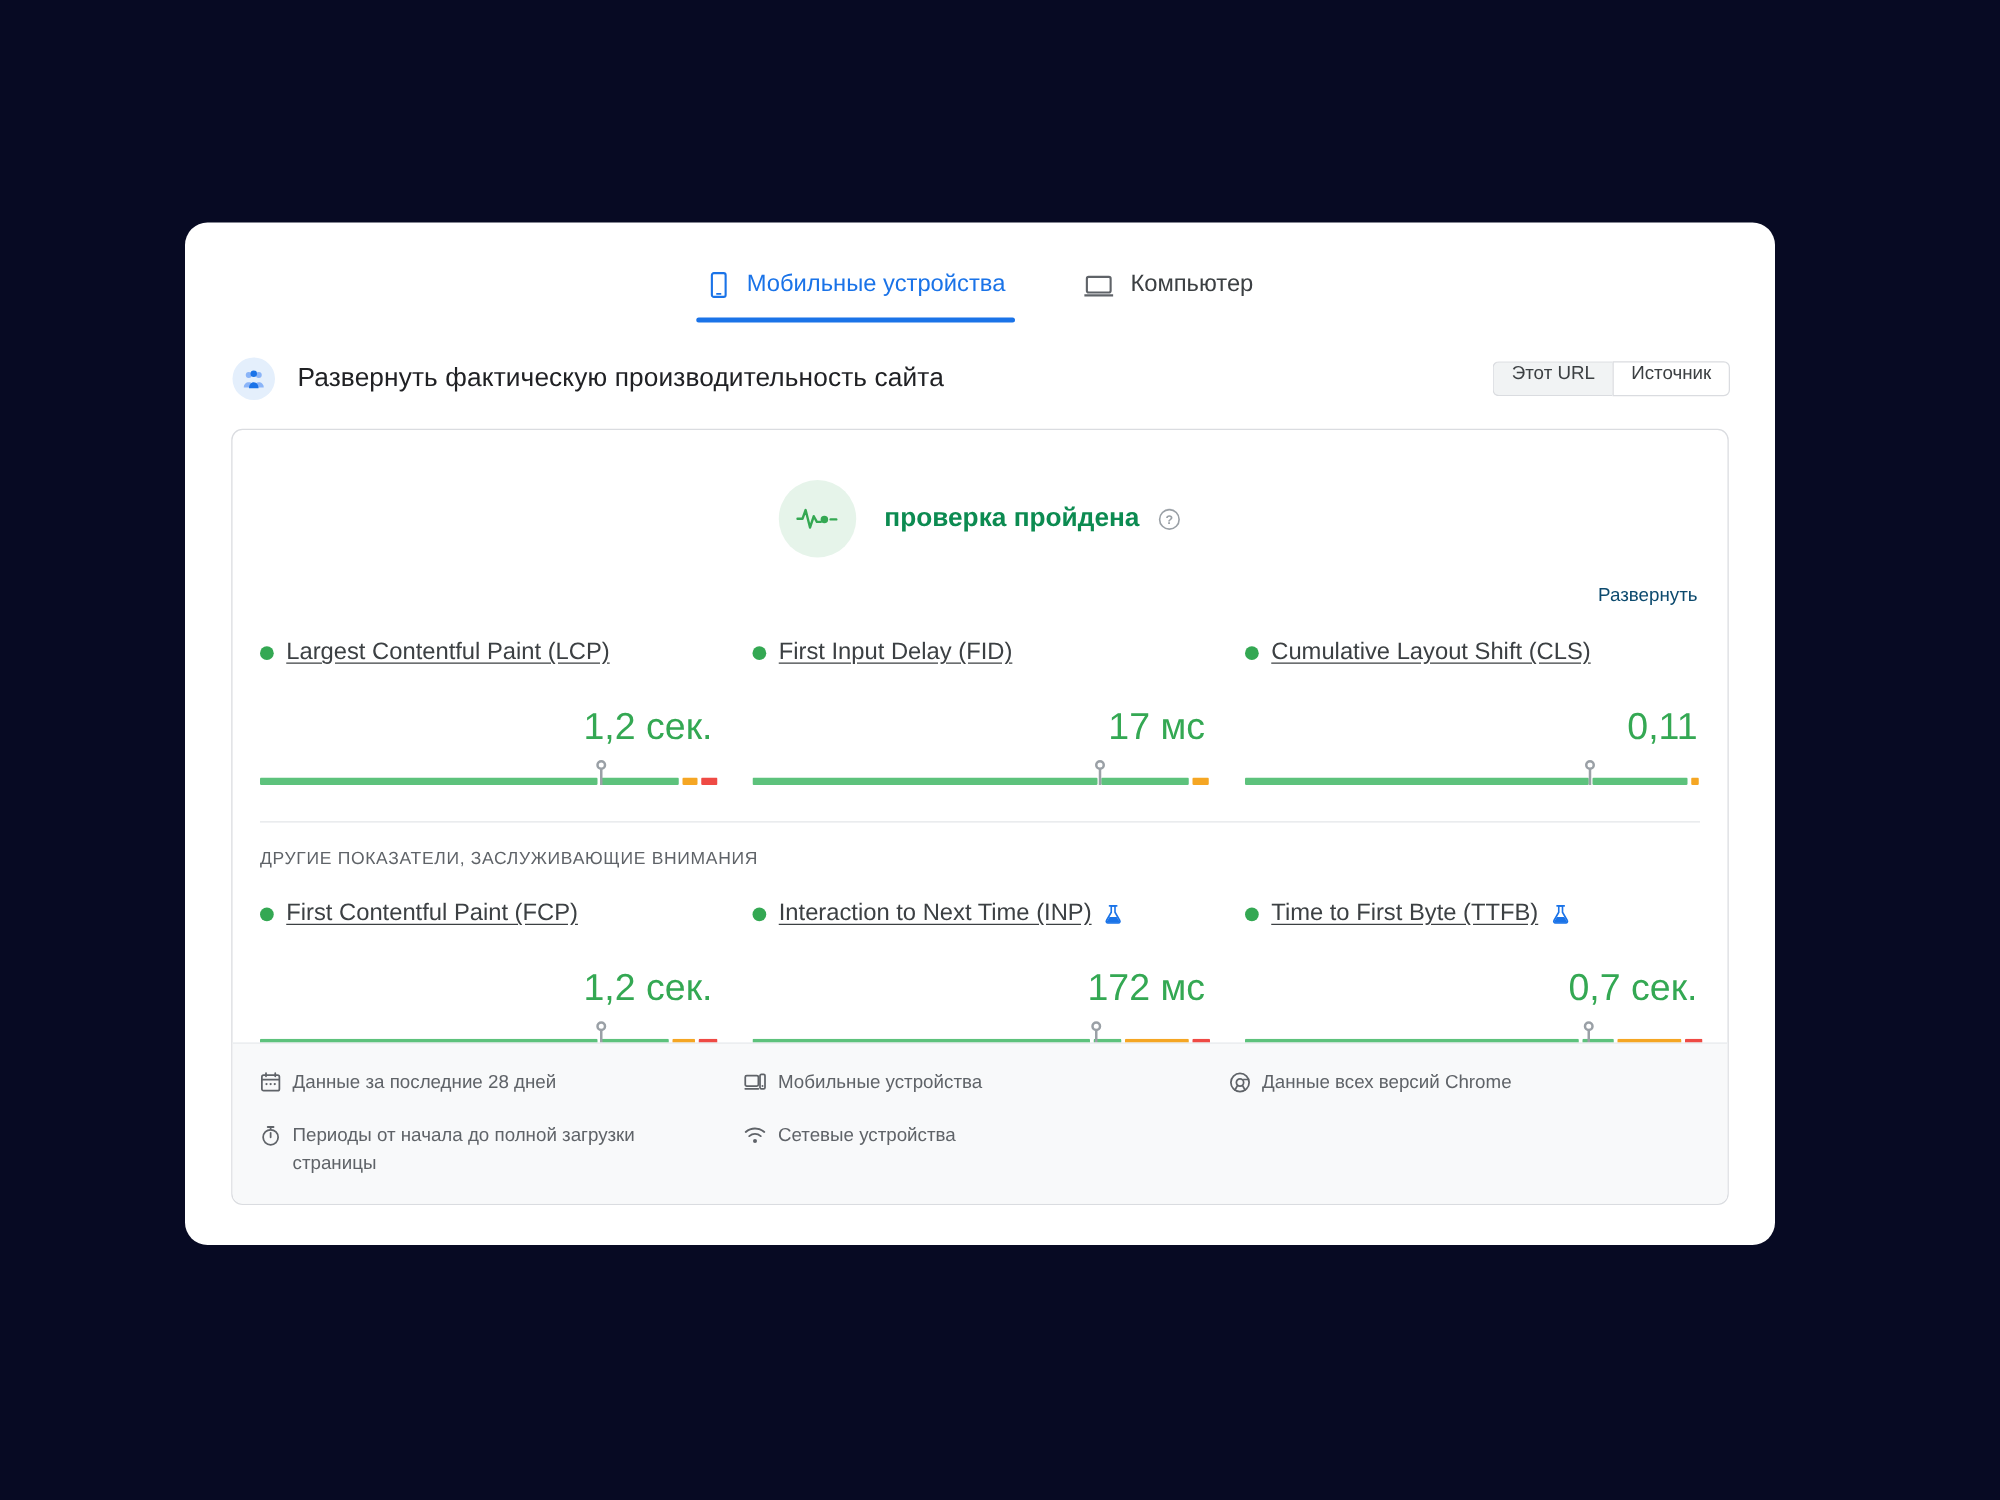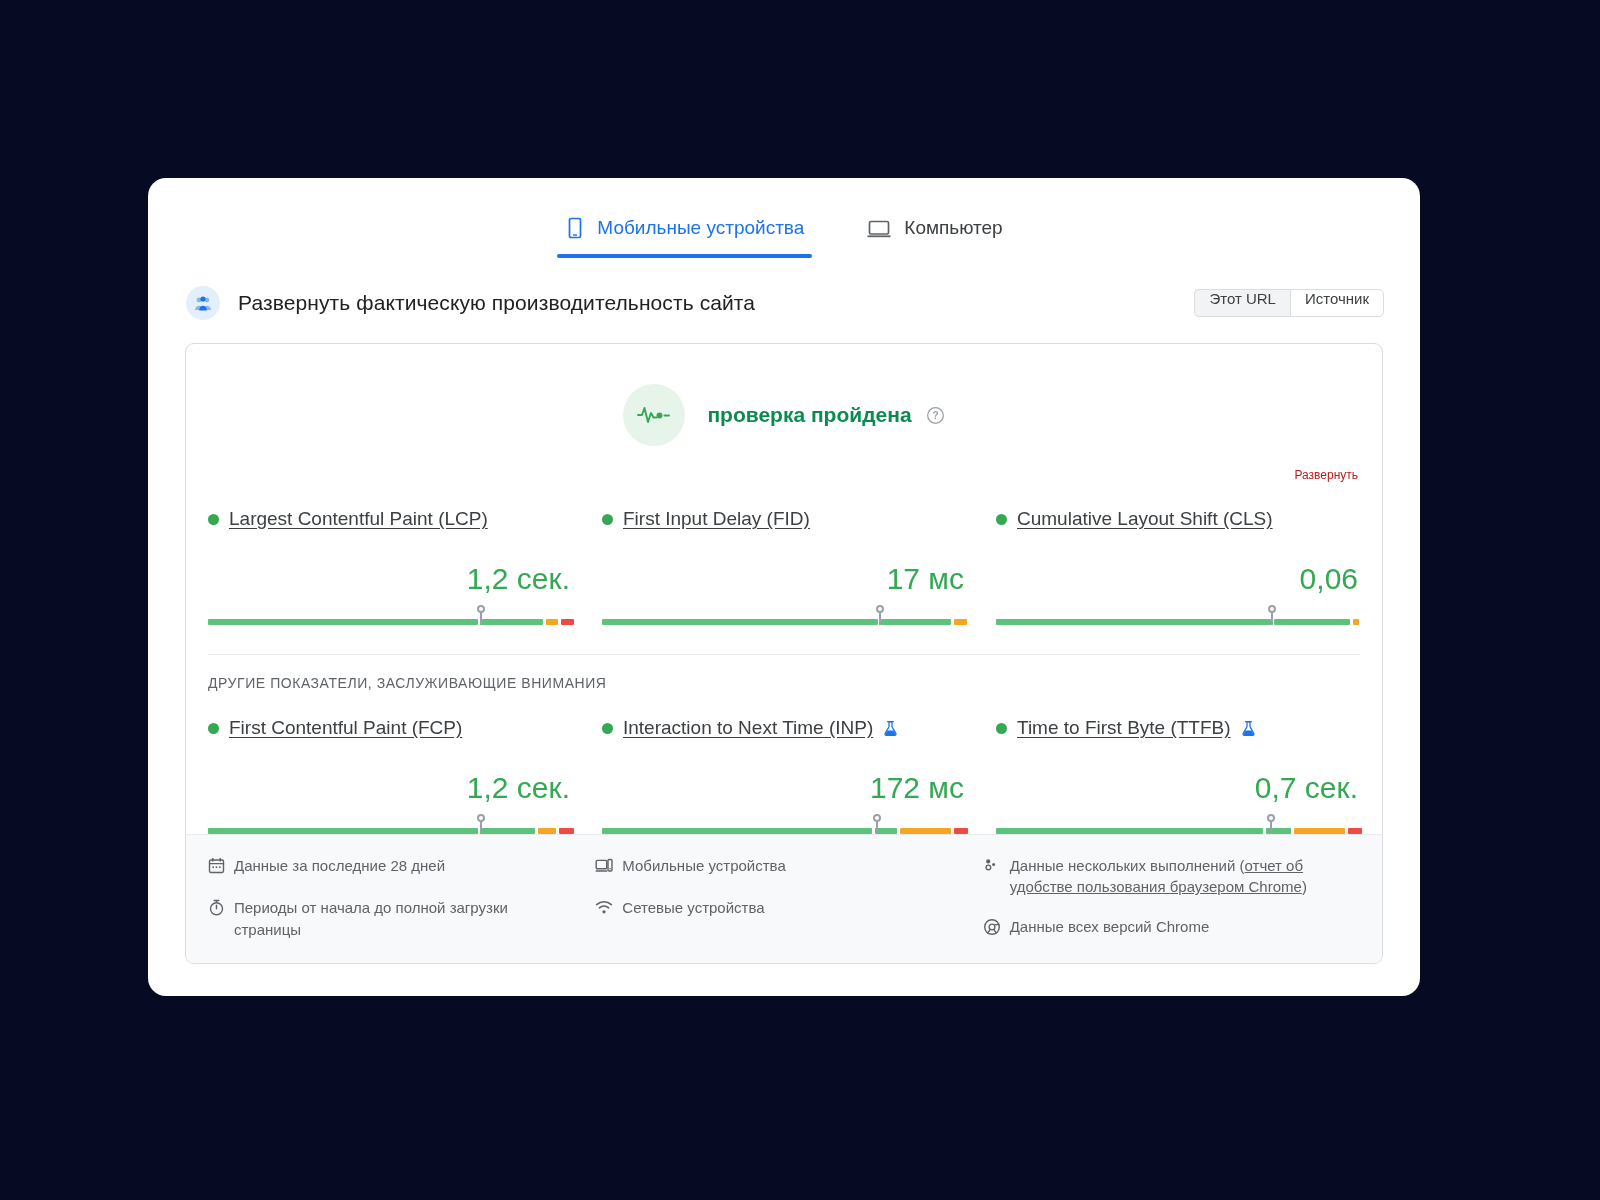--- a/index.html
+++ b/index.html
@@ -92,21 +92,21 @@
   .assess-text {
     font-size: 21px; color: #202124; font-weight: bold;
     display: flex; align-items: center; gap: 0px;
   }
   .assess-text .pass { color: #0c8b51; font-weight: bold; }
   .help-icon { margin-left: 14px; display:flex; align-items:center; }
 
   .expand {
     text-align: right;
     margin: 22px 24px 0 0;
-    font-size: 12px; color: #b91c1c; cursor: pointer;
+    font-size: 15px; color: #0c4a6e; cursor: pointer;
   }
 
   
   .metrics {
     display: grid;
     grid-template-columns: repeat(3, 1fr);
     column-gap: 42px;
     padding: 0 20px 0 22px;
     margin-top: 26px;
     gap: 28px;
@@ -273,21 +273,21 @@
                 <span style="width: 3.5%; background: rgb(245, 166, 35);"></span>
               </div>
               <div class="needle" style="left: 76%;"></div>
             </div>
           </div>
           <div class="metric">
             <div class="metric-head">
               <span class="dot" style="background: rgb(52, 168, 83);"></span>
               <span class="metric-name">Cumulative Layout Shift (CLS)</span>
             </div>
-            <div class="metric-value" style="color: rgb(52, 168, 83);">0,06</div>
+            <div class="metric-value" style="color: rgb(52, 168, 83);">0,11</div>
             <div class="bar-wrap">
               <div class="bar">
                 <span style="width: 75%; background: rgb(93, 194, 124);"></span>
                 <span style="width: 21%; background: rgb(93, 194, 124);"></span>
                 <span style="width: 1.5%; background: rgb(245, 166, 35);"></span>
               </div>
               <div class="needle" style="left: 75.5%;"></div>
             </div>
           </div>
         </div>
@@ -398,28 +398,20 @@
               <span class="ficon"><svg width="18" height="17" viewBox="0 0 18 17">
                   <path d="M1.6 5.6C3.7 3.8 6.2 2.8 9 2.8s5.3 1 7.4 2.8" fill="none" stroke="#5f6368" stroke-width="1.5" stroke-linecap="round"></path>
                   <path d="M4.4 8.9C5.7 7.8 7.3 7.1 9 7.1s3.3.7 4.6 1.8" fill="none" stroke="#5f6368" stroke-width="1.5" stroke-linecap="round"></path>
                   <circle cx="9" cy="12.8" r="1.6" fill="#5f6368"></circle>
                 </svg></span>
               <span class="fitem-text">Сетевые устройства</span>
             </div>
           </div>
         <div class="fcol" id="fcol3">
             <div class="fitem">
-              <span class="ficon"><svg width="18" height="17" viewBox="0 0 18 17">
-                  <circle cx="5.2" cy="4.4" r="2.1" fill="#5f6368"></circle>
-                  <circle cx="10.6" cy="7.6" r="1.5" fill="#5f6368"></circle>
-                  <circle cx="5.4" cy="10.4" r="2.3" fill="none" stroke="#5f6368" stroke-width="1.4"></circle>
-                </svg></span>
-              <span class="fitem-text">Данные нескольких выполнений (<a>отчет об удобстве пользования браузером Chrome</a>)</span>
-            </div>
-            <div class="fitem">
               <span class="ficon"><svg width="18" height="18" viewBox="0 0 18 18">
                   <circle cx="9" cy="9" r="7.3" fill="none" stroke="#5f6368" stroke-width="1.4"></circle>
                   <circle cx="9" cy="9" r="2.9" fill="none" stroke="#5f6368" stroke-width="1.4"></circle>
                   <line x1="11.5" y1="6.6" x2="16.3" y2="6.6" stroke="#5f6368" stroke-width="1.3"></line>
                   <line x1="7" y1="11.4" x2="4.6" y2="15.6" stroke="#5f6368" stroke-width="1.3"></line>
                   <line x1="11" y1="11.4" x2="13.4" y2="15.6" stroke="#5f6368" stroke-width="1.3"></line>
                 </svg></span>
               <span class="fitem-text">Данные всех версий Chrome</span>
             </div>
           </div>

